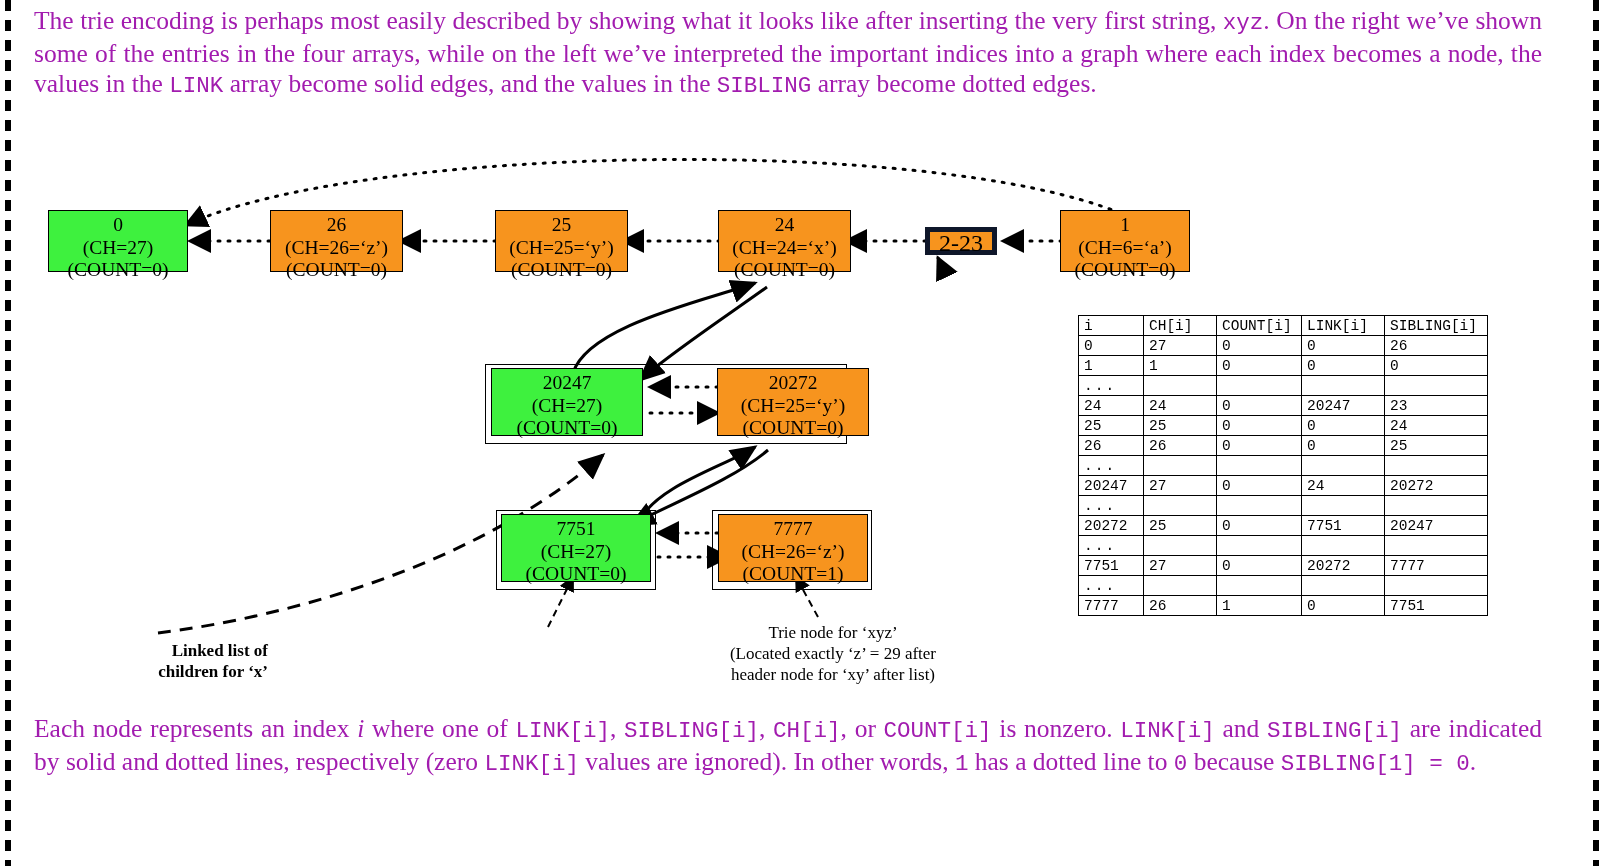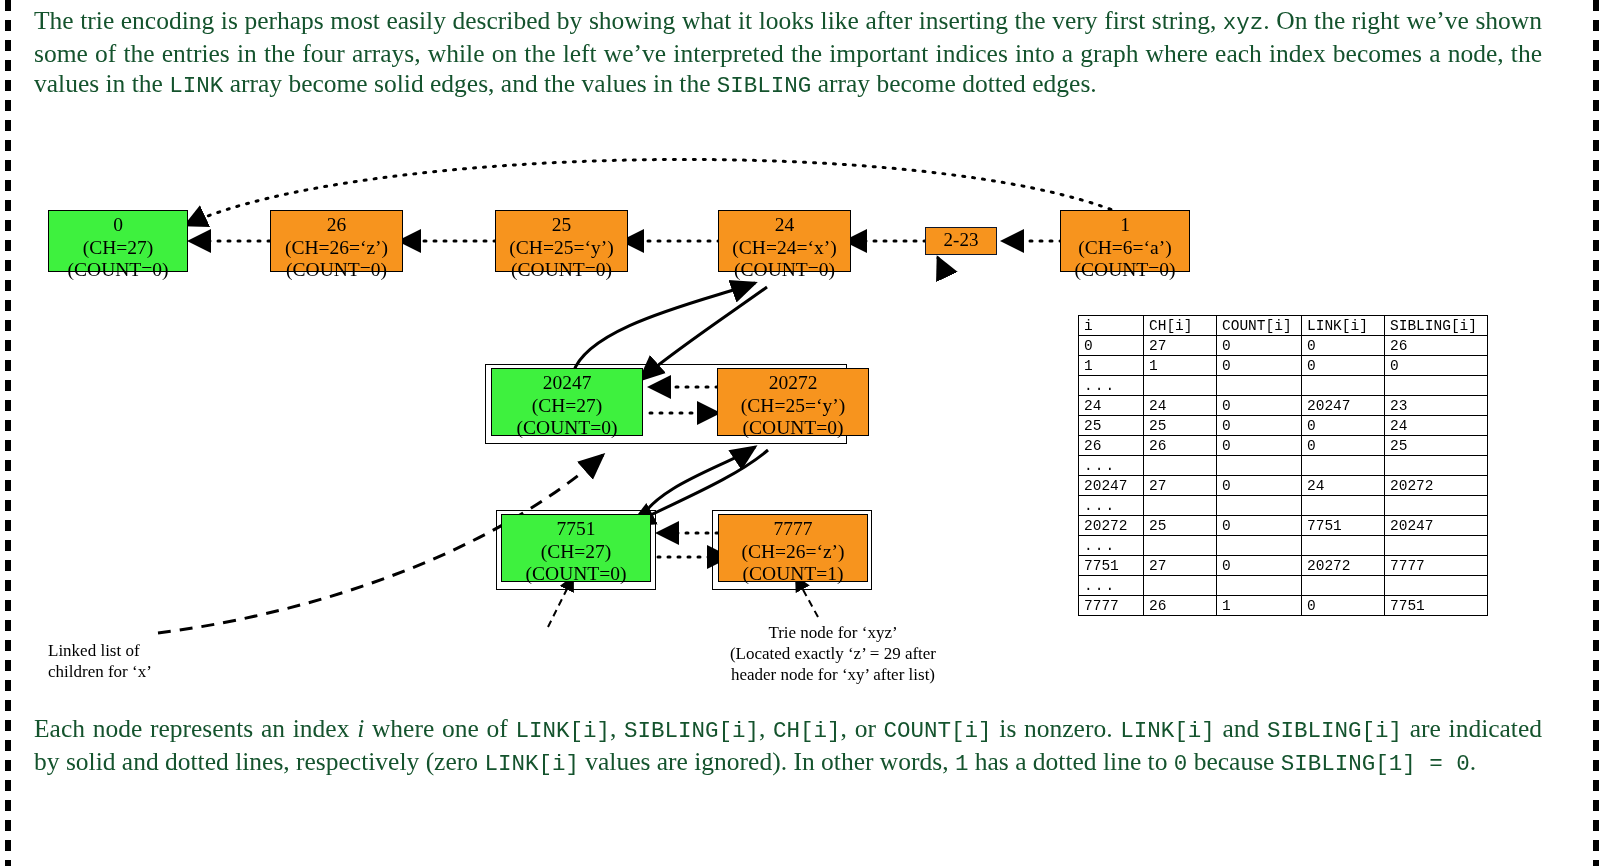--- a/index.html
+++ b/index.html
@@ -35,21 +35,21 @@
     height: 866px;
   }
 
   
   .para {
     position: absolute;
     font-family: "Liberation Serif", serif;
     font-size: 25.5px;
     line-height: 30.5px;
     text-align: justify;
-    color: #14532d;
+    color: #a21caf;
   }
   .para.top { left: 6px; top: 6px; width: 1508px; }
   .para.bottom { left: 6px; top: 714px; width: 1508px; }
   .mono {
     font-family: "Liberation Mono", monospace;
     font-size: 22.5px;
   }
   .ital { font-style: italic; }
 
   
@@ -86,41 +86,41 @@
   .grpbox {
     position: absolute;
     border: 1px solid #000;
     background: transparent;
     z-index: 2;
   }
 
   .small-node {
     position: absolute;
     box-sizing: border-box;
-    border: 1px solid #0f172a;
+    border: 5px solid #0f172a;
     background: #f7941e;
     text-align: center;
     font-family: "Liberation Serif", serif;
-    font-size: 19px;
+    font-size: 24px;
     line-height: 21px;
     z-index: 3;
     padding-top: 1px;
   }
 
   
   .annot {
     position: absolute;
     font-family: "Liberation Serif", serif;
     font-size: 17px;
     line-height: 21px;
     text-align: center;
     color: #000;
     z-index: 4;
   }
-  .annot.left-align { text-align: left; }
+  .annot.left-align { text-align: right; font-weight: bold; }
 
   
   .tbl {
     position: absolute;
     left: 1050px;
     top: 150px;
     border-collapse: collapse;
     font-family: "Liberation Mono", monospace;
     font-size: 14.5px;
     z-index: 3;

